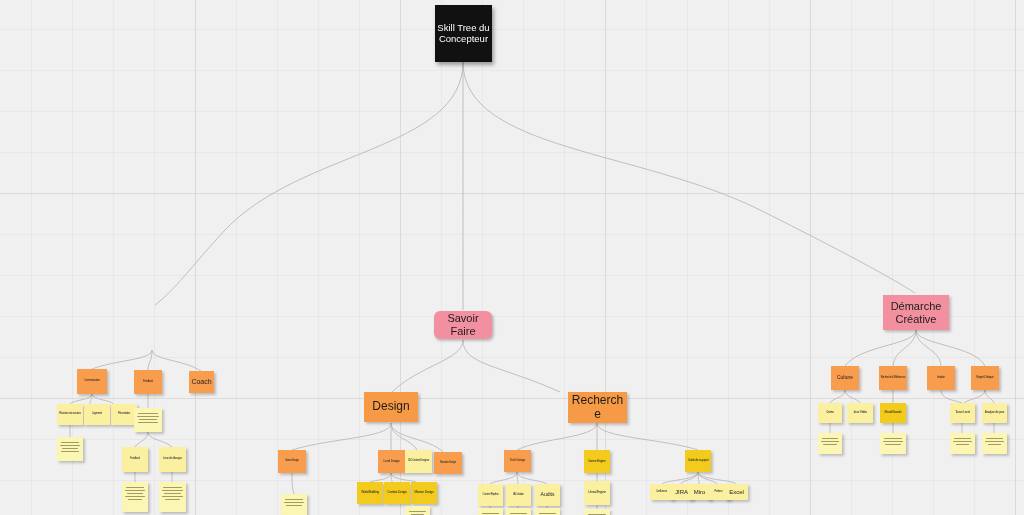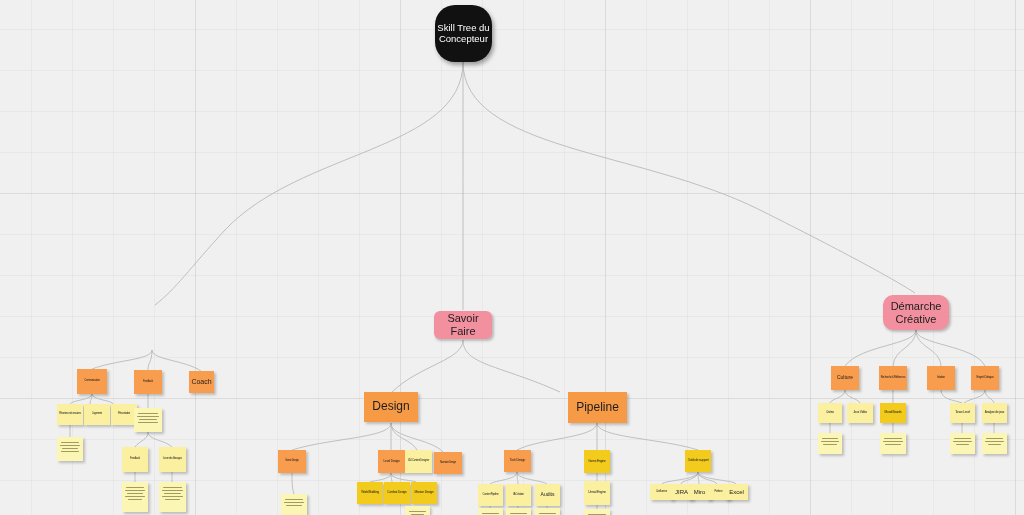--- a/index.html
+++ b/index.html
@@ -29,21 +29,20 @@
     line-height:1.15;
     box-shadow:1.5px 2px 2.5px rgba(0,0,0,0.22);
     overflow:hidden;
     word-break:break-word;
     padding:1px;
   }
   .root{
     background:#111111;color:#ffffff;
     font-size:9.5px;
     box-shadow:2px 3px 4px rgba(0,0,0,0.35);
-    border-radius:20px;
   }
   .pink{background:#f2909f;font-size:11px;}
   .orange-lg{background:#f79a46;font-size:12px;}
   .orange{background:#f89c4e;}
   .yellow{background:#faf0a0;}
   .yellow-deep{background:#fbf6b4;}
   .gold{background:#f2cb1d;}
   .ghost{display:block;padding:3px 2px;}
   .ghost i{
     display:block;height:1px;background:rgba(90,80,30,.55);
@@ -136,21 +135,21 @@
       <path d="M985,390 C985,398 993,398 994,403"></path>
       <path d="M994,423 C994,430 994,430 994,433"></path>
     </g>
   </svg>
 
   <div class="node root" style="left:435px;top:5px;width:57px;height:57px;">Skill Tree du Concepteur</div>
 
 
   <div class="node pink" style="left:434px;top:311px;width:58px;height:28px;border-radius:6px;">Savoir Faire</div>
 
-  <div class="node pink" style="left:883px;top:295px;width:66px;height:35px;border-radius:10px;">Démarche Créative</div>
+  <div class="node pink" style="left:883px;top:295px;width:66px;height:35px;">Démarche Créative</div>
 
   <div class="node orange xtiny" style="left:77px;top:369px;width:30px;height:25px;">Communication</div>
   <div class="node orange xtiny" style="left:134px;top:370px;width:28px;height:24px;">Feedback</div>
   <div class="node orange s7" style="left:189px;top:371px;width:25px;height:22px;">Coach</div>
 
   <div class="node yellow xtiny" style="left:57px;top:404px;width:26px;height:21px;">Réunions nécessaires</div>
   <div class="node yellow xtiny" style="left:84px;top:404px;width:26px;height:21px;">Jugement</div>
   <div class="node yellow xtiny" style="left:111px;top:404px;width:26px;height:21px;">Présentation</div>
 
   <div class="node yellow-deep ghost" style="left:57px;top:437px;width:26px;height:24px;">
@@ -179,21 +178,21 @@
   </div>
   <div class="node yellow-deep ghost" style="left:159px;top:482px;width:27px;height:30px;">
     <i style="width:86%"></i>
       <i style="width:92%"></i>
       <i style="width:76%"></i>
       <i style="width:90%"></i>
       <i style="width:64%"></i>
   </div>
 
   <div class="node orange-lg" style="left:364px;top:392px;width:54px;height:30px;text-align:center;">Design</div>
-  <div class="node orange-lg" style="left:568px;top:392px;width:59px;height:31px;">Pipeline</div>
+  <div class="node orange-lg" style="left:568px;top:392px;width:59px;height:31px;">Recherche</div>
 
   <div class="node orange xtiny" style="left:278px;top:450px;width:28px;height:23px;">Game Design</div>
   <div class="node orange tiny" style="left:378px;top:450px;width:27px;height:23px;">Level Design</div>
   <div class="node yellow xtiny" style="left:405px;top:450px;width:27px;height:23px;">454 Content Designer</div>
   <div class="node orange xtiny" style="left:434px;top:452px;width:28px;height:22px;">Narrative Design</div>
 
   <div class="node gold tiny" style="left:357px;top:482px;width:26px;height:22px;">World Building</div>
   <div class="node gold tiny" style="left:384px;top:482px;width:26px;height:22px;">Combat Design</div>
   <div class="node gold tiny" style="left:411px;top:482px;width:26px;height:22px;">Mission Design</div>
 

